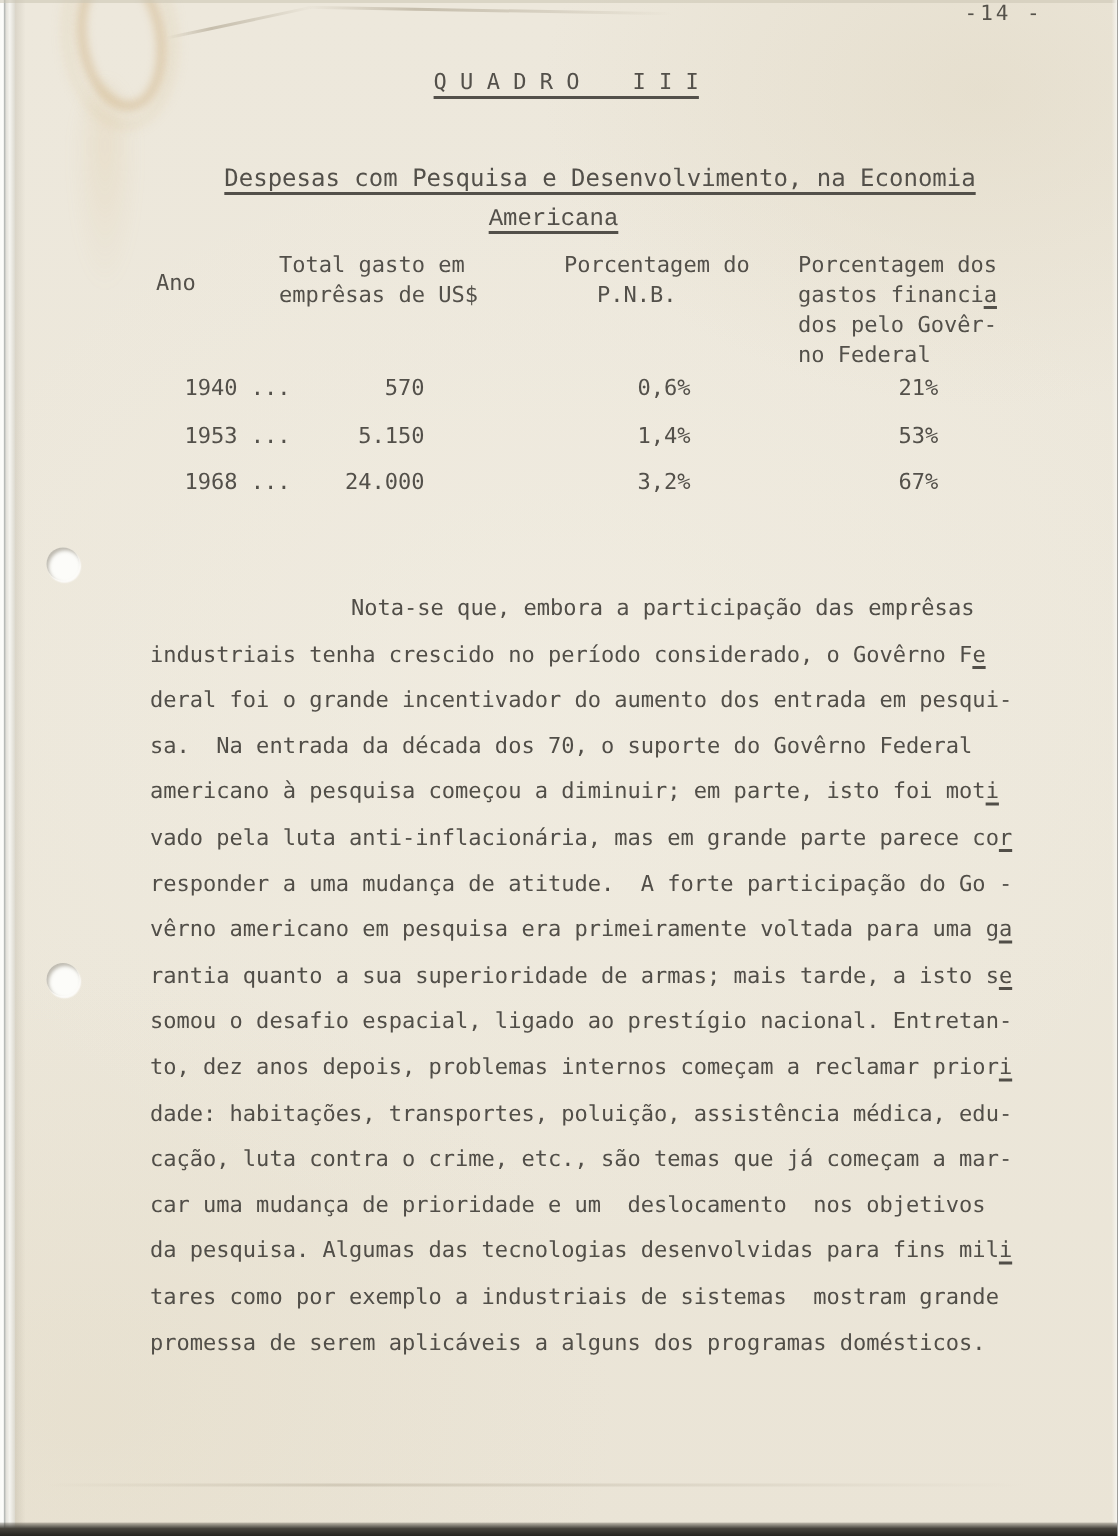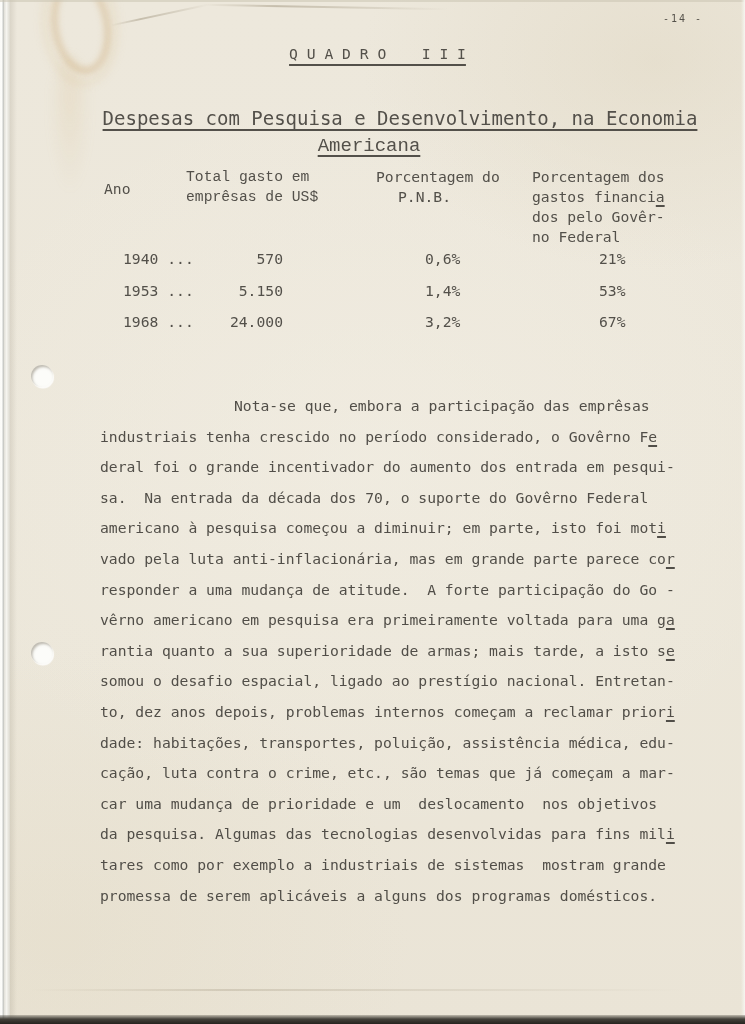--- a/index.html
+++ b/index.html
@@ -34,31 +34,31 @@
   .crease{position:absolute;height:1.5px;
     background:linear-gradient(90deg,transparent,rgba(150,138,114,.45) 30%,rgba(160,150,128,.25) 70%,transparent);}
   .crease1{left:110px;top:14px;width:100px;transform:rotate(-12deg);}
   .crease2{left:203px;top:6px;width:245px;transform:rotate(1deg);}
   .crease3{left:30px;top:989px;width:655px;opacity:.6;}
   .hole{position:absolute;left:31px;width:22px;height:22px;border-radius:50%;background:#fcfcf9;
     box-shadow:inset 1.5px 2px 2.5px rgba(138,132,115,.55), 1px 1.5px 1px rgba(255,255,255,.85);}
   .hole1{top:365px;} .hole2{top:642px;}
 
   
-  .page-number{position:absolute;top:13px;left:643px;font-size:10px;letter-spacing:2px;color:#55524b;margin-left:20px;}
+  .page-number{position:absolute;top:1px;left:643px;font-size:14px;letter-spacing:2px;color:#55524b;}
   .title-wrap{position:absolute;top:44px;left:0;width:755px;text-align:center;}
   .title{font-size:14.7px;text-decoration:underline;text-underline-offset:5px;text-decoration-thickness:1.8px;}
-  .subtitle{position:absolute;top:106px;left:55px;width:690px;text-align:center;line-height:25.5px;font-size:19px;}
+  .subtitle{position:absolute;top:106px;left:55px;width:690px;text-align:center;line-height:25.5px;font-size:16px;}
   .subtitle-line{display:inline-block;text-decoration:underline;text-underline-offset:4px;text-decoration-thickness:1.6px;}
   .subtitle-line2{transform:translateX(-31px);font-family:Liberation Mono, monospace;}
 
   .table{position:absolute;top:167px;left:102px;width:600px;font-size:14.7px;}
   .th{position:absolute;top:0;line-height:20px;}
   .th1{left:2px;padding-top:12px;}
-  .th2{left:84px;font-family:Liberation Mono, monospace;}
+  .th2{left:84px;}
   .th3{left:274px;}
   .th4{left:430px;}
   .th3 .hl:nth-child(2){padding-left:22px;}
   .tbody{position:absolute;top:83px;left:0;width:600px;margin-left:19px;}
   .trow{position:relative;height:31.5px;}
   .rc{position:absolute;top:0;}
   .rc1{left:2px;}
   .rc2{left:84px;width:78px;text-align:right;}
   .rc3{left:304px;}
   .rc4{left:478px;}

